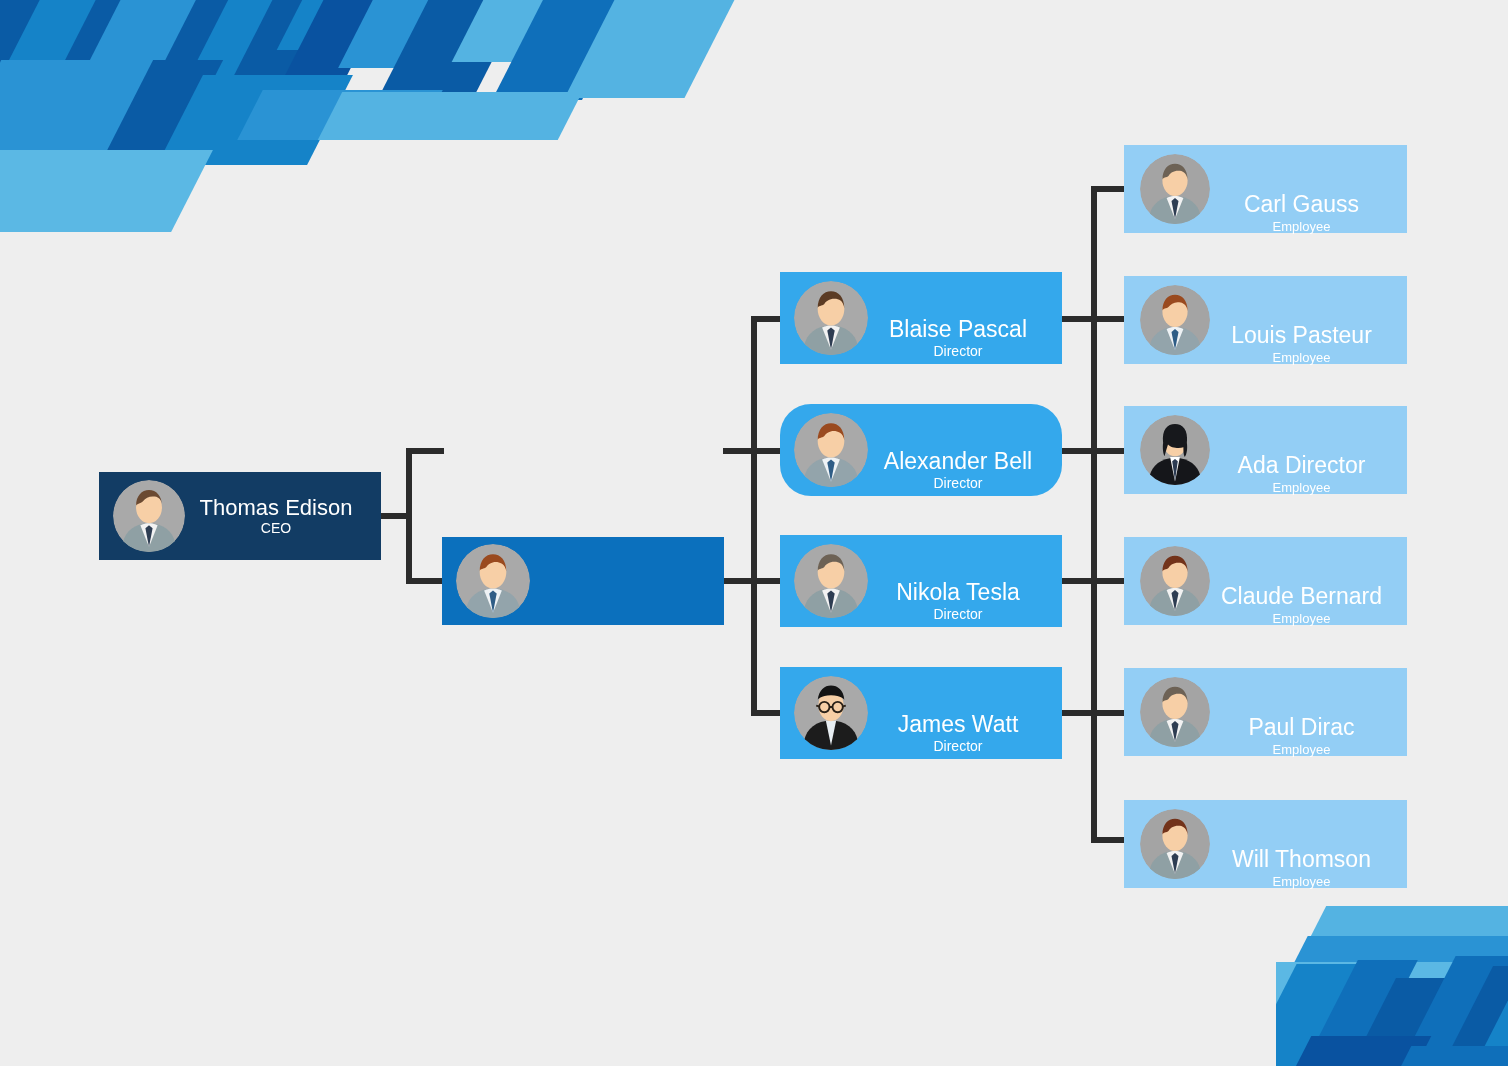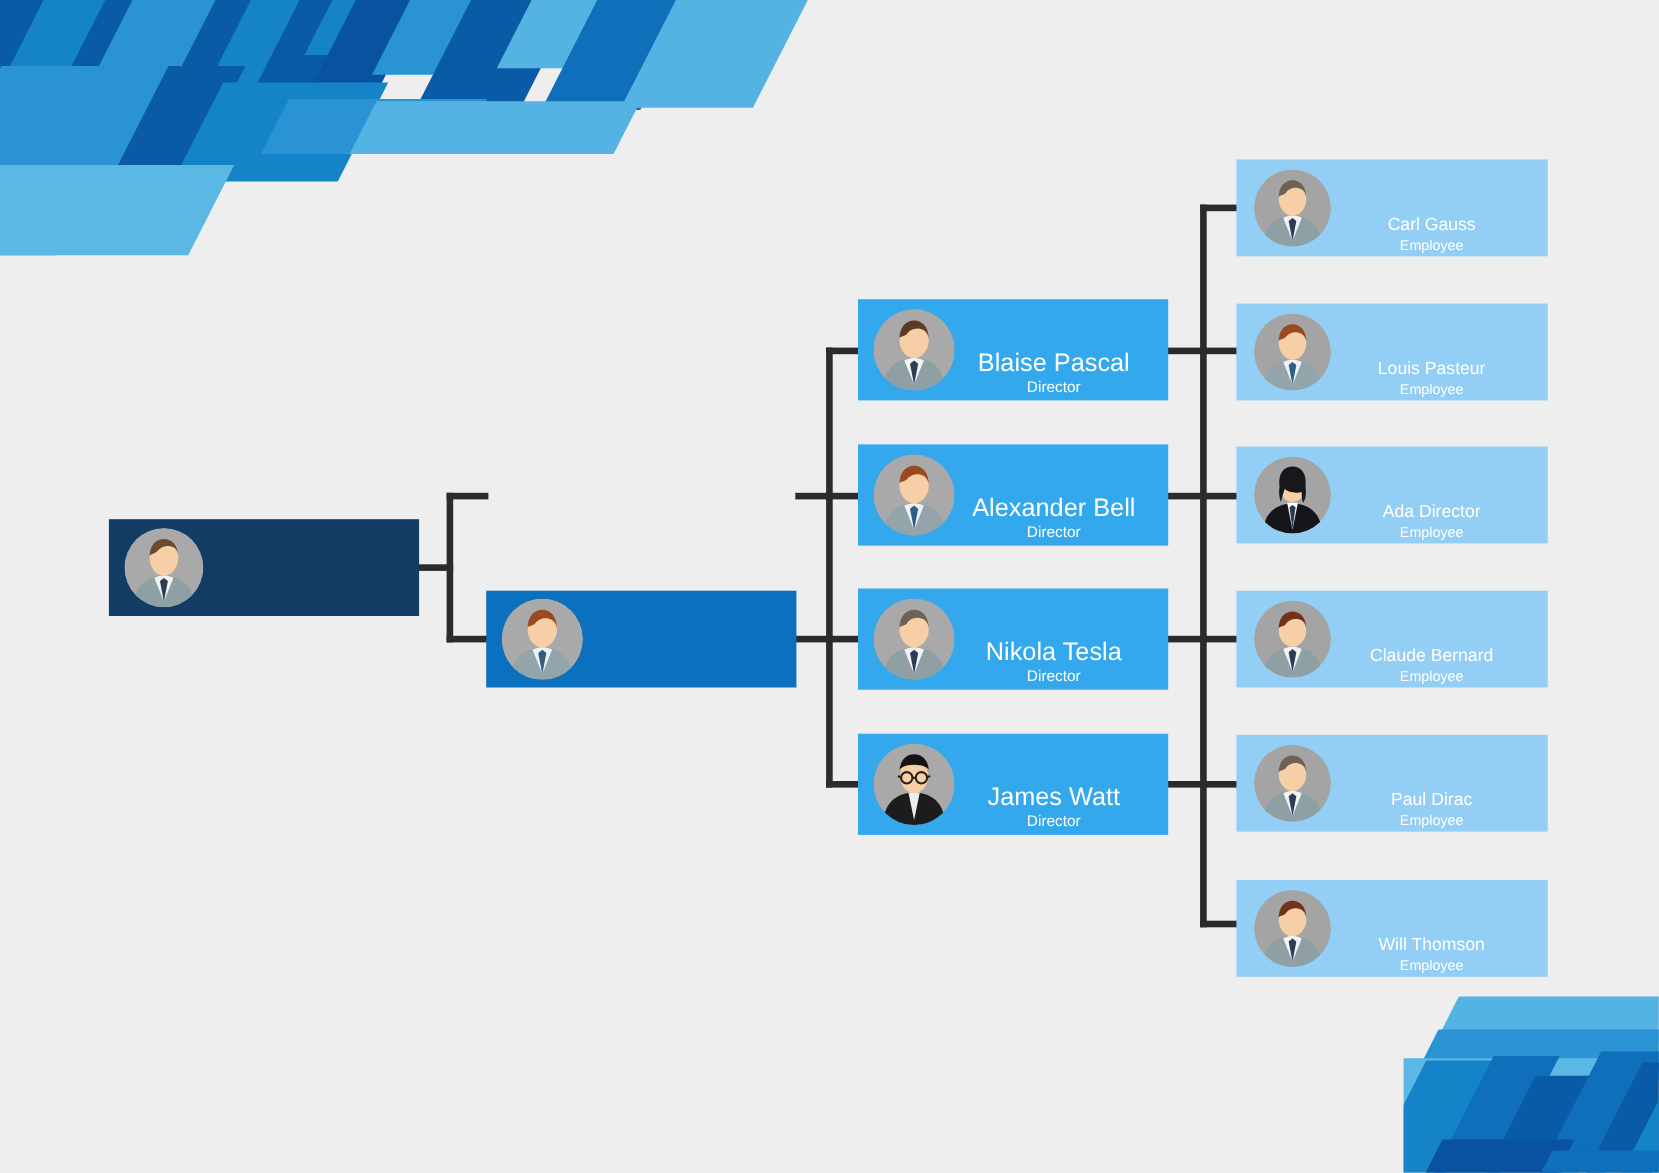--- a/index.html
+++ b/index.html
@@ -62,21 +62,21 @@
   .lvl-exec .nm{font-size:23px;}
   .lvl-exec .rl{font-size:14px;margin-top:2px;}
 
   .lvl-dir{width:282px;height:92px;background:#34a8ec;padding:0 8px;}
   .lvl-dir .avatar{width:74px;height:74px;margin-left:6px;}
   .lvl-dir .nm{font-size:23px;margin-top:40px;}
   .lvl-dir .rl{font-size:14px;margin-top:2px;}
 
   .lvl-emp{width:283px;height:88px;background:#93cef5;padding:0 8px;}
   .lvl-emp .avatar{width:70px;height:70px;margin-left:8px;}
-  .lvl-emp .nm{font-size:16px;margin-top:48px;}
+  .lvl-emp .nm{font-size:23px;margin-top:48px;}
   .lvl-emp .rl{font-size:13px;margin-top:3px;}
 
   
   .line{position:absolute;background:#2b2b2b;}
 
   
   .logo{position:absolute;left:78px;top:968px;}
   .logo .created{
     font-size:11px;font-weight:bold;color:#4a4a4a;
     letter-spacing:0.4px;margin-bottom:-2px;
@@ -167,20 +167,24 @@
     <div class="avatar">
       <svg viewBox="0 0 100 100" width="100%" height="100%" aria-hidden="true">
         <circle cx="50" cy="50" r="50" fill="#a9a9a9"></circle>
         <path d="M50 60c-20 0-33 12-36 26a50 50 0 0 0 72 0c-3-14-16-26-36-26z" fill="#8fa0a4"></path>
         <path d="M50 60c-7 0-12 3-12 3l12 30 12-30s-5-3-12-3z" fill="#f2f2f2"></path>
         <path d="M50 63l-5 4 5 26 5-26z" fill="#2e3d52"></path>
         <ellipse cx="50" cy="38" rx="18" ry="22" fill="#f7cfa6"></ellipse>
         <path d="M32 36c0-14 8-22 18-22s18 8 18 22c0-8-4-12-10-13-7-1-13 2-16 6-4 4-10 4-10 7z" fill="#6b4a32"></path>
       </svg>
     </div>
+    <div class="txt">
+      <span class="nm">Thomas Edison</span>
+      <span class="rl">CEO</span>
+    </div>
   </div>
 
 
   <div class="node lvl-exec" style="left:442px;top:537px;">
     <div class="avatar">
       <svg viewBox="0 0 100 100" width="100%" height="100%" aria-hidden="true">
         <circle cx="50" cy="50" r="50" fill="#a9a9a9"></circle>
         <path d="M50 60c-20 0-33 12-36 26a50 50 0 0 0 72 0c-3-14-16-26-36-26z" fill="#93a4ab"></path>
         <path d="M50 60c-7 0-12 3-12 3l12 30 12-30s-5-3-12-3z" fill="#eef2f5"></path>
         <path d="M50 63l-5 4 5 26 5-26z" fill="#2f5d86"></path>
@@ -200,21 +204,21 @@
         <ellipse cx="50" cy="38" rx="18" ry="22" fill="#f7cfa6"></ellipse>
         <path d="M32 37c0-15 8-23 18-23s18 8 18 23c-1-8-5-12-11-13-8-1-14 3-16 7-3 3-9 2-9 6z" fill="#5b3b24"></path>
       </svg>
     </div>
     <div class="txt">
       <span class="nm">Blaise Pascal</span>
       <span class="rl">Director</span>
     </div>
   </div>
 
-  <div class="node lvl-dir" style="left:780px;top:404px;">
+  <div class="node lvl-dir" style="left:780px;top:404px;border-radius:31px;">
     <div class="avatar">
       <svg viewBox="0 0 100 100" width="100%" height="100%" aria-hidden="true">
         <circle cx="50" cy="50" r="50" fill="#a9a9a9"></circle>
         <path d="M50 60c-20 0-33 12-36 26a50 50 0 0 0 72 0c-3-14-16-26-36-26z" fill="#93a4ab"></path>
         <path d="M50 60c-7 0-12 3-12 3l12 30 12-30s-5-3-12-3z" fill="#eef2f5"></path>
         <path d="M50 63l-5 4 5 26 5-26z" fill="#2f5d86"></path>
         <ellipse cx="50" cy="38" rx="18" ry="22" fill="#f7cfa6"></ellipse>
         <path d="M32 37c0-15 8-23 18-23s18 8 18 23c-1-7-5-11-10-12-8-2-14 2-17 6-3 3-9 2-9 6z" fill="#9a4a1f"></path>
       </svg>
     </div>

